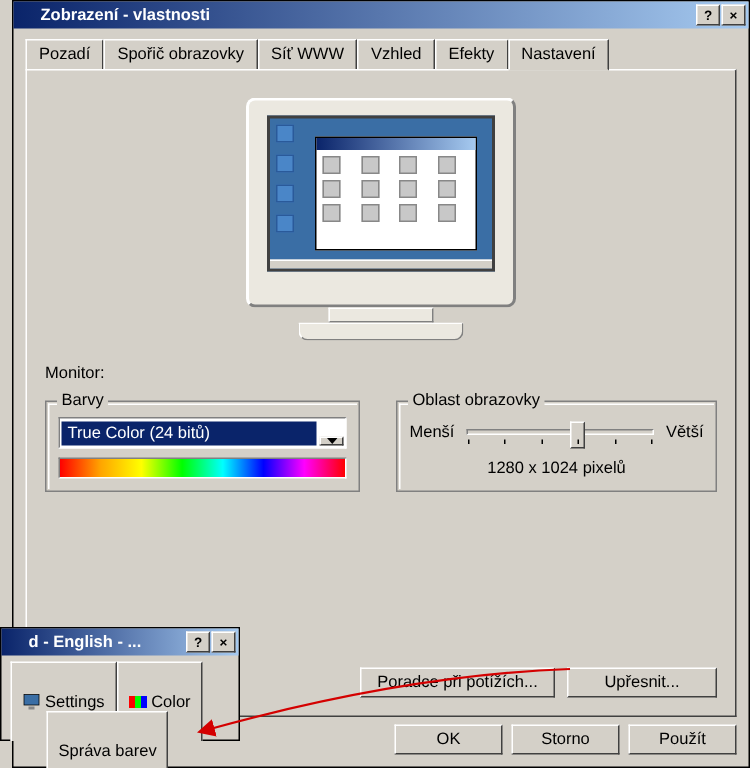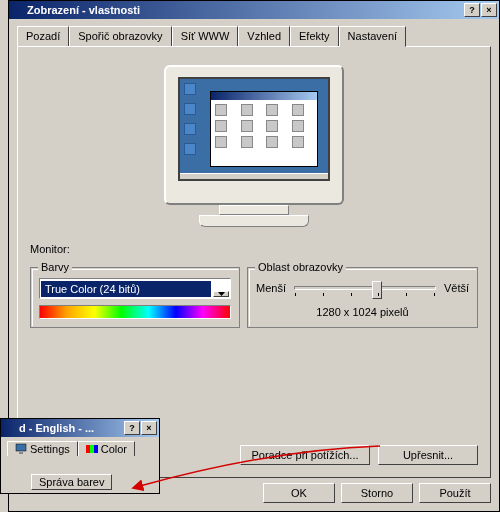--- a/index.html
+++ b/index.html
@@ -20,41 +20,41 @@
 .monitor-base { width: 110px; height: 12px; background: #ebe8e0; margin: 0 auto; border-top: 1px solid #fff; border-left: 1px solid #fff; border-right: 1px solid #808080; border-bottom: 1px solid #808080; border-radius: 0 0 6px 6px; }
 .desk-window { position: absolute; left: 30px; top: 12px; right: 10px; bottom: 12px; background: #fff; border: 1px solid #000; }
 .desk-icons { position: absolute; left: 4px; top: 4px; display: flex; flex-direction: column; gap: 8px; }
 .desk-icon { width: 12px; height: 12px; background: #4a86c8; border: 1px solid #2a5a9a; }
 .mw-title { height: 8px; background: linear-gradient(90deg,#0a246a,#a6caf0); }
 .mw-body { padding: 4px; display: grid; grid-template-columns: repeat(4, 1fr); gap: 4px; }
 .mw-icon { width: 12px; height: 12px; background: #c8c8c8; border: 1px solid #888; }
 .taskbar { position: absolute; bottom: 0; left: 0; right: 0; height: 6px; background: #d4d0c8; border-top: 1px solid #fff; }
 .label { font-size: 11px; margin-bottom: 2px; }
 .monitor-section { margin-bottom: 12px; }
-.row { display: flex; gap: 7px; }
+.row { display: flex; gap: 24px; }
 .groupbox { border: 1px solid #808080; padding: 10px 8px 8px 8px; position: relative; flex: 1; }
 .groupbox::before { content: ""; position: absolute; inset: 1px; border-top: 1px solid #fff; border-left: 1px solid #fff; pointer-events: none; }
 .groupbox-title { position: absolute; top: -7px; left: 7px; background: #d4d0c8; padding: 0 3px; font-size: 11px; }
 .combo { display: flex; width: 100%; height: 21px; border-top: 1px solid #808080; border-left: 1px solid #808080; border-right: 1px solid #fff; border-bottom: 1px solid #fff; background: #fff; align-items: flex-end; }
 .combo-inner { flex: 1; background: #0a246a; color: #fff; padding: 2px 4px; font-size: 11px; margin: 1px; }
 .combo-btn { width: 16px; background: #d4d0c8; border-top: 1px solid #fff; border-left: 1px solid #fff; border-right: 1px solid #404040; border-bottom: 1px solid #404040; margin: 1px; display: flex; align-items: center; justify-content: center; cursor: pointer; }
 .combo-btn svg { width: 7px; height: 4px; }
 .color-bar { height: 14px; margin-top: 6px; background: linear-gradient(90deg, red, orange, yellow, lime, cyan, blue, magenta, red); border-top: 1px solid #808080; border-left: 1px solid #808080; border-right: 1px solid #fff; border-bottom: 1px solid #fff; }
 .slider-row { display: flex; align-items: center; gap: 8px; margin: 4px 0; }
 .slider-track { flex: 1; height: 4px; background: #d4d0c8; border-top: 1px solid #808080; border-left: 1px solid #808080; border-right: 1px solid #fff; border-bottom: 1px solid #fff; position: relative; }
 .slider-thumb { position: absolute; top: -6px; left: 55%; width: 10px; height: 18px; background: #d4d0c8; border-top: 1px solid #fff; border-left: 1px solid #fff; border-right: 1px solid #404040; border-bottom: 1px solid #404040; cursor: pointer; }
 .slider-ticks { position: absolute; top: 6px; left: 0; right: 0; display: flex; justify-content: space-between; }
 .slider-ticks span { width: 1px; height: 3px; background: #000; }
 .res-text { text-align: center; margin-top: 12px; font-size: 11px; }
 .btn { padding: 3px 10px; background: #d4d0c8; border-top: 1px solid #fff; border-left: 1px solid #fff; border-right: 1px solid #404040; border-bottom: 1px solid #404040; cursor: pointer; font-size: 11px; min-width: 72px; text-align: center; font-family: inherit; }
 .btn-row-inner { position: absolute; bottom: 12px; left: 12px; right: 12px; display: flex; justify-content: flex-end; gap: 8px; }
 .btn-row-outer { position: absolute; bottom: 8px; right: 8px; display: flex; gap: 6px; }
 .sec-window { left: 0; top: 418px; width: 160px; height: 76px; z-index: 10; }
 .sec-tabs { display: flex; margin: 4px 6px 0 6px; }
-.sec-tab { padding: 1px 7px; background: #d4d0c8; border-top: 1px solid #fff; border-left: 1px solid #fff; border-right: 1px solid #404040; cursor: pointer; font-size: 11px; display: flex; align-items: center; gap: 3px; }
+.sec-tab { padding: 20px 7px; background: #d4d0c8; border-top: 1px solid #fff; border-left: 1px solid #fff; border-right: 1px solid #404040; cursor: pointer; font-size: 11px; display: flex; align-items: center; gap: 3px; }
 .sec-tab.below { position: absolute; top: 55px; left: 30px; border-bottom: 1px solid #404040; }
 .sec-icon { width: 12px; height: 12px; display: inline-block; }
 .arrow-annotation { position: absolute; top: 440px; left: 130px; width: 260px; height: 60px; z-index: 20; pointer-events: none; }
 </style>
 </head>
 <body>
 
 <div class="window main-window">
   <div class="titlebar">
     <span class="titlebar-text">Zobrazení - vlastnosti</span>

